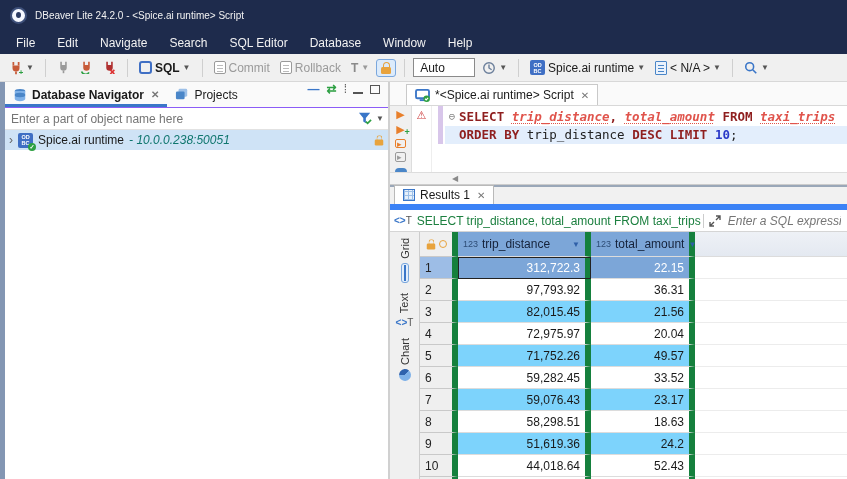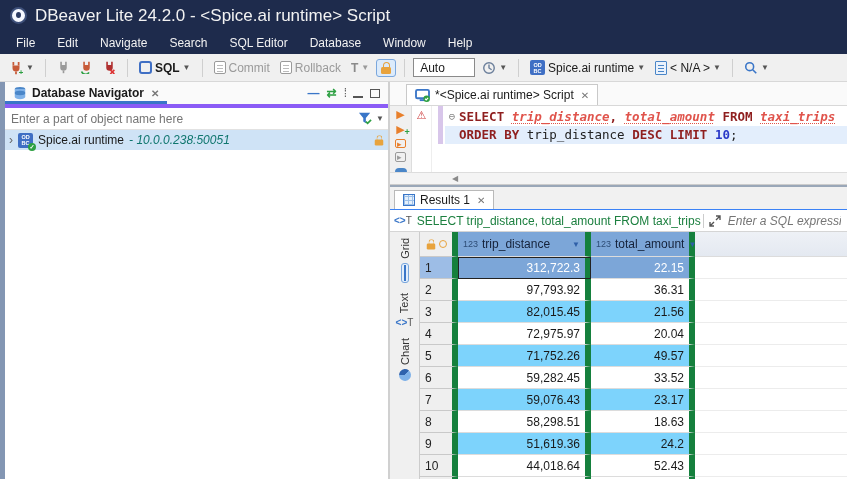--- a/index.html
+++ b/index.html
@@ -1,21 +1,21 @@
 <!DOCTYPE html>
 <html><head>
 <meta charset="utf-8">
 <style>
   html,body{margin:0;padding:0;background:#555;}
   *{box-sizing:border-box;}
   #app{width:847px;height:479px;position:relative;overflow:hidden;background:#fff;
        font-family:"Liberation Sans",sans-serif;font-size:12px;color:#1a1a1a;}
 
   
-  .titlebar{height:31px;background:#1e2b4c;display:flex;align-items:center;padding:0 10px;color:#f2f2f2;font-size:17px;gap:8px;}
+  .titlebar{height:31px;background:#1e2b4c;display:flex;align-items:center;padding:0 10px;color:#f2f2f2;font-size:10px;gap:8px;}
   .applogo{width:17px;height:17px;border-radius:50%;background:#f5f8ff;border:2px solid #3d4f79;position:relative;flex:none;}
   .applogo::before{content:"";position:absolute;left:4px;top:3px;width:5px;height:6px;border-radius:50%;background:#2b3b63;}
   .menubar{height:23px;background:#1e2b4c;display:flex;align-items:center;padding:0 6px;color:#f2f2f2;gap:2px;}
   .menuitem{padding:2px 10px;cursor:default;}
 
   
   .toolbar{height:28px;background:#f0f0f0;border-bottom:1px solid #d8d8d8;display:flex;align-items:center;padding:0 6px;gap:4px;}
   .tsep{width:1px;height:18px;background:#cfcfcf;margin:0 4px;flex:none;}
   .tbtn{display:flex;align-items:center;gap:3px;padding:2px 3px;border-radius:3px;flex:none;}
   .caret{font-size:8px;color:#555;line-height:1;}
@@ -30,21 +30,21 @@
   .doc{width:12px;height:13px;border:1px solid #9a9a9a;background:#fff;border-radius:2px;position:relative;flex:none;}
   .doc::after{content:"";position:absolute;left:2px;top:3px;width:6px;height:1px;background:#bbb;box-shadow:0 3px 0 #bbb,0 6px 0 #bbb;}
   .sheet{width:12px;height:14px;border:1px solid #4a86c8;background:#eaf2fc;border-radius:1px;position:relative;flex:none;}
   .sheet::after{content:"";position:absolute;left:2px;top:3px;width:6px;height:1px;background:#4a86c8;box-shadow:0 3px 0 #4a86c8,0 6px 0 #4a86c8;}
   .sqlicon{width:13px;height:13px;border:2px solid #3f6fc4;border-radius:3px;flex:none;}
 
   
   .main{display:flex;height:397px;}
   .edgestrip{width:5px;background:#8396b3;flex:none;}
   .navigator{width:385px;background:#fff;border-right:2px solid #d0d0d0;display:flex;flex-direction:column;flex:none;}
-  .navtabs{height:26px;background:#fafafa;border-bottom:4px solid #8b5cf6;display:flex;align-items:center;}
+  .navtabs{height:26px;background:#fafafa;border-bottom:1px solid #8b5cf6;display:flex;align-items:flex-start;}
   .navtab{display:flex;align-items:center;gap:5px;padding:0 8px;height:100%;position:relative;}
   .navtab.active{font-weight:bold;}
   .navtab.active::after{content:"";position:absolute;left:0;right:0;bottom:0;height:3px;background:#3a76c8;}
   .xclose{color:#777;font-size:10px;margin-left:2px;}
   .navtabspacer{flex:1;}
   .navtools{display:flex;align-items:center;gap:7px;padding:0 8px;color:#666;}
   .filterrow{height:22px;border-bottom:1px solid #e2e2e2;display:flex;align-items:center;padding:0 4px;gap:4px;}
   .filterrow input{flex:1;border:none;outline:none;font-size:12px;color:#333;font-family:"Liberation Sans",sans-serif;background:transparent;}
   .treerow{height:20px;background:#cfe3f6;display:flex;align-items:center;gap:5px;padding:0 4px;}
   .treerow .addr{color:#0f766e;font-style:italic;}
@@ -73,21 +73,21 @@
   .codeline.current{background:#e3eefc;}
   .fold{width:14px;color:#888;font-size:11px;text-align:center;flex:none;}
   .kw{color:#8f1f1f;font-weight:bold;}
   .ident{color:#e0544c;font-weight:bold;font-style:italic;text-decoration:underline dotted #e0544c 1px;text-underline-offset:2px;}
   .num{color:#2a39c8;font-weight:bold;}
   .plain{color:#222;}
   .edscroll{height:13px;background:#f4f4f4;border-top:1px solid #ddd;border-bottom:1px solid #ccc;display:flex;align-items:center;padding-left:62px;color:#8a8a8a;font-size:8px;}
 
   
   .results{flex:1;display:flex;flex-direction:column;border-top:2px solid #9aa7b8;min-height:0;}
-  .restabs{height:23px;background:#f1f1f1;display:flex;align-items:flex-end;padding-left:4px;border-bottom:1px solid #3b82f6;}
+  .restabs{height:23px;background:#f1f1f1;display:flex;align-items:flex-end;padding-left:4px;border-bottom:6px solid #3b82f6;}
   .restab{display:flex;align-items:center;gap:5px;background:#fff;border:1px solid #b9b9b9;border-bottom:none;padding:2px 8px;}
   .tblicon{width:12px;height:12px;border:1px solid #3a76c8;background:
       repeating-linear-gradient(0deg,#9dc0e8 0 1px,transparent 1px 4px),
       repeating-linear-gradient(90deg,#9dc0e8 0 1px,transparent 1px 4px),#e6f0fb;flex:none;}
   .filterbar{height:22px;border-bottom:1px solid #d5d5d5;display:flex;align-items:center;padding:0 4px;gap:5px;}
   .exprT{font-size:10px;flex:none;}
   .exprT b{color:#3a76c8;}
   .exprT span{color:#555;}
   .querytext{color:#1d8040;width:287px;overflow:hidden;white-space:nowrap;flex:none;border-right:1px solid #ccc;padding-right:4px;}
   .expand{color:#555;font-size:11px;flex:none;}
@@ -243,20 +243,27 @@
     <div class="navigator">
       <div class="navtabs">
         <span class="navtab active">
           <svg width="14" height="14" viewBox="0 0 16 16">
               <ellipse cx="8" cy="3.5" rx="6" ry="2.5" fill="#4a86c8"></ellipse>
               <path d="M2 3.5v9c0 1.4 2.7 2.5 6 2.5s6-1.1 6-2.5v-9" fill="#7fb1e8"></path>
               <ellipse cx="8" cy="8" rx="6" ry="2.5" fill="#4a86c8"></ellipse>
             </svg>
           <span>Database Navigator</span>
           <span class="xclose">✕</span>
+        </span>
+        <span class="navtab">
+          <svg width="14" height="13" viewBox="0 0 16 15">
+              <rect x="4" y="1" width="10" height="9" rx="1.5" fill="#9dc0e8"></rect>
+              <rect x="1" y="4" width="10" height="9" rx="1.5" fill="#4a86c8"></rect>
+            </svg>
+          <span>Projects</span>
         </span>
         <span class="navtabspacer"></span>
         <span class="navtools">
           <span style="color:#3a76c8;font-weight:bold;">—</span>
           <span style="color:#2ea043;font-weight:bold;">⇄</span>
           <span style="letter-spacing:-1px;">⁞</span>
           <span class="winbtn min"></span>
           <span class="winbtn"></span>
         </span>
       </div>

